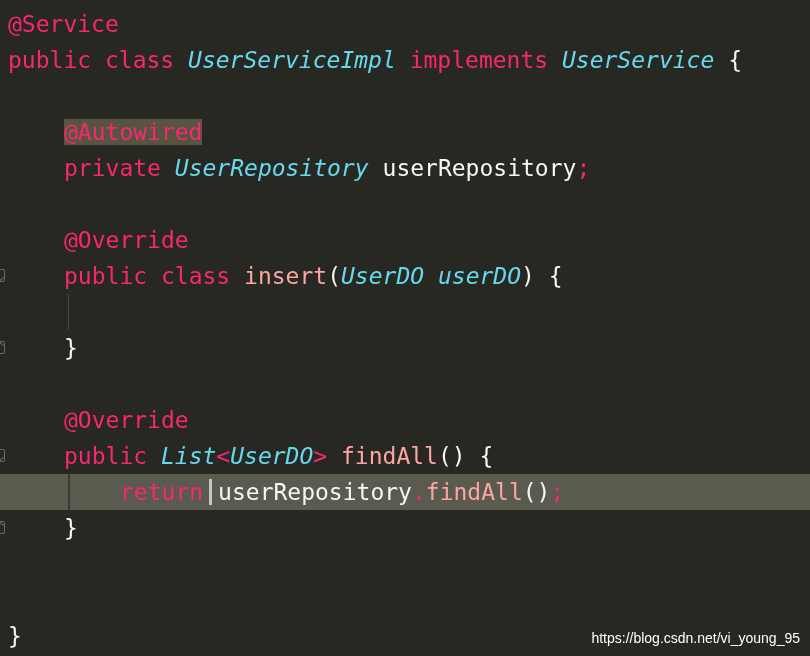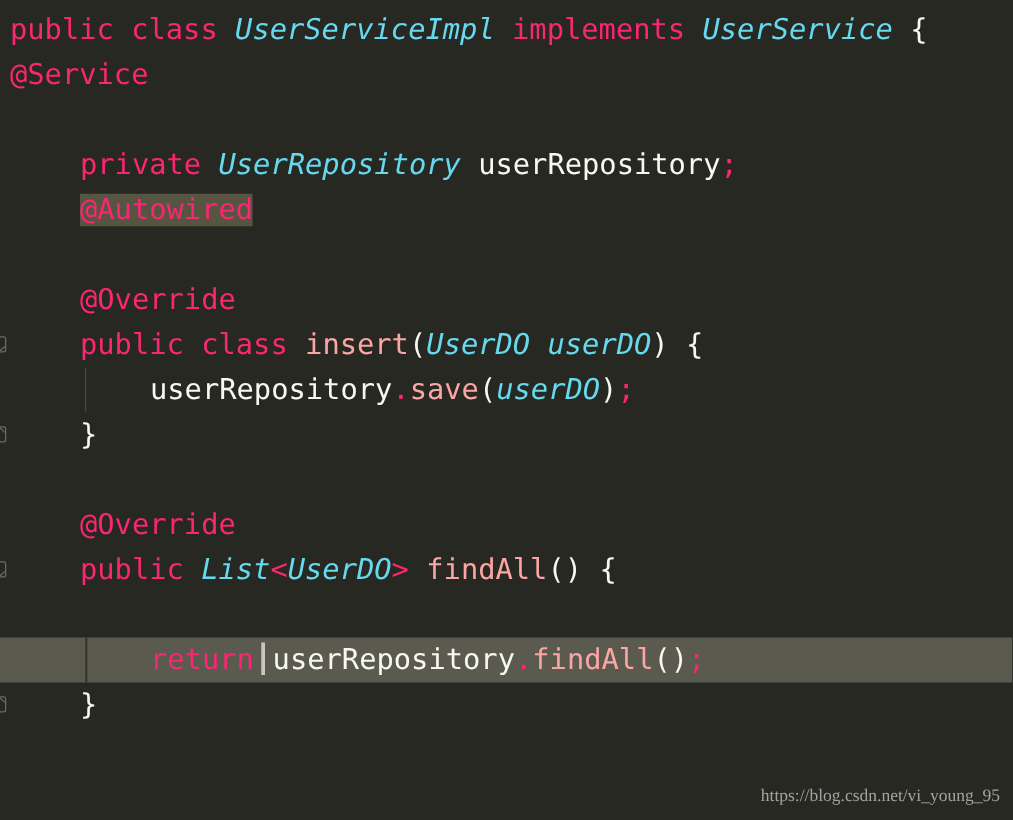--- a/index.html
+++ b/index.html
@@ -23,21 +23,20 @@
       width: 810px;
     }
     .line {
       position: relative;
       height: 36px;
       line-height: 36px;
       white-space: pre;
     }
     .line.active {
       background: #5b5a4f;
-      margin-top: 36px;
     }
     .code {
       position: absolute;
       left: 8px;
       top: 0;
       height: 36px;
     }
     .kw { color: #f92672; }
     .ann { color: #f92672; }
     .ann.hl { background: #575542; }
@@ -99,62 +98,61 @@
       background: #46463f;
     }
     .line.active .indent-guide {
       background: #3a3a33;
       width: 2px;
     }
     .watermark {
       position: absolute;
       right: 10px;
       bottom: 10px;
-      font-family: Liberation Serif, serif;
+      font-family: Liberation Sans, sans-serif;
       font-size: 14px;
-      color: #a3a3a3;
+      color: #ffffff;
     }
   </style>
 </head>
 <body>
 
 <div class="editor">
 
   <div class="line">
-    <span class="code"><span class="kw">public</span> <span class="kw">class</span> <span class="type">UserServiceImpl</span> <span class="kw">implements</span> <span class="type">UserService</span> <span class="punct">{</span></span>
+    <span class="code"><span class="ann">@Service</span></span>
   </div>
 
   <div class="line">
-    <span class="code"><span class="ann">@Service</span></span>
+    <span class="code"><span class="kw">public</span> <span class="kw">class</span> <span class="type">UserServiceImpl</span> <span class="kw">implements</span> <span class="type">UserService</span> <span class="punct">{</span></span>
   </div>
 
   <div class="line"></div>
 
   <div class="line">
-    <span class="code" style="left:64px"><span class="kw">private</span> <span class="type">UserRepository</span> <span class="plain">userRepository</span><span class="semi">;</span></span>
+    <span class="code" style="left:64px"><span class="ann hl">@Autowired</span></span>
   </div>
 
   <div class="line">
-    <span class="code" style="left:64px"><span class="ann hl">@Autowired</span></span>
+    <span class="code" style="left:64px"><span class="kw">private</span> <span class="type">UserRepository</span> <span class="plain">userRepository</span><span class="semi">;</span></span>
   </div>
 
   <div class="line"></div>
 
   <div class="line">
     <span class="code" style="left:64px"><span class="ann">@Override</span></span>
   </div>
 
   <div class="line">
     <span class="fold open"></span>
     <span class="code" style="left:64px"><span class="kw">public</span> <span class="kw">class</span> <span class="fn">insert</span><span class="punct">(</span><span class="param">UserDO</span> <span class="param">userDO</span><span class="punct">)</span> <span class="punct">{</span></span>
   </div>
 
   <div class="line">
     <span class="indent-guide"></span>
-    <span class="code" style="left:120px"><span class="plain">userRepository</span><span class="dot">.</span><span class="fn">save</span><span class="punct">(</span><span class="param">userDO</span><span class="punct">)</span><span class="semi">;</span></span>
   </div>
 
   <div class="line">
     <span class="fold close"></span>
     <span class="code" style="left:64px"><span class="punct">}</span></span>
   </div>
 
   <div class="line"></div>
 
   <div class="line">

